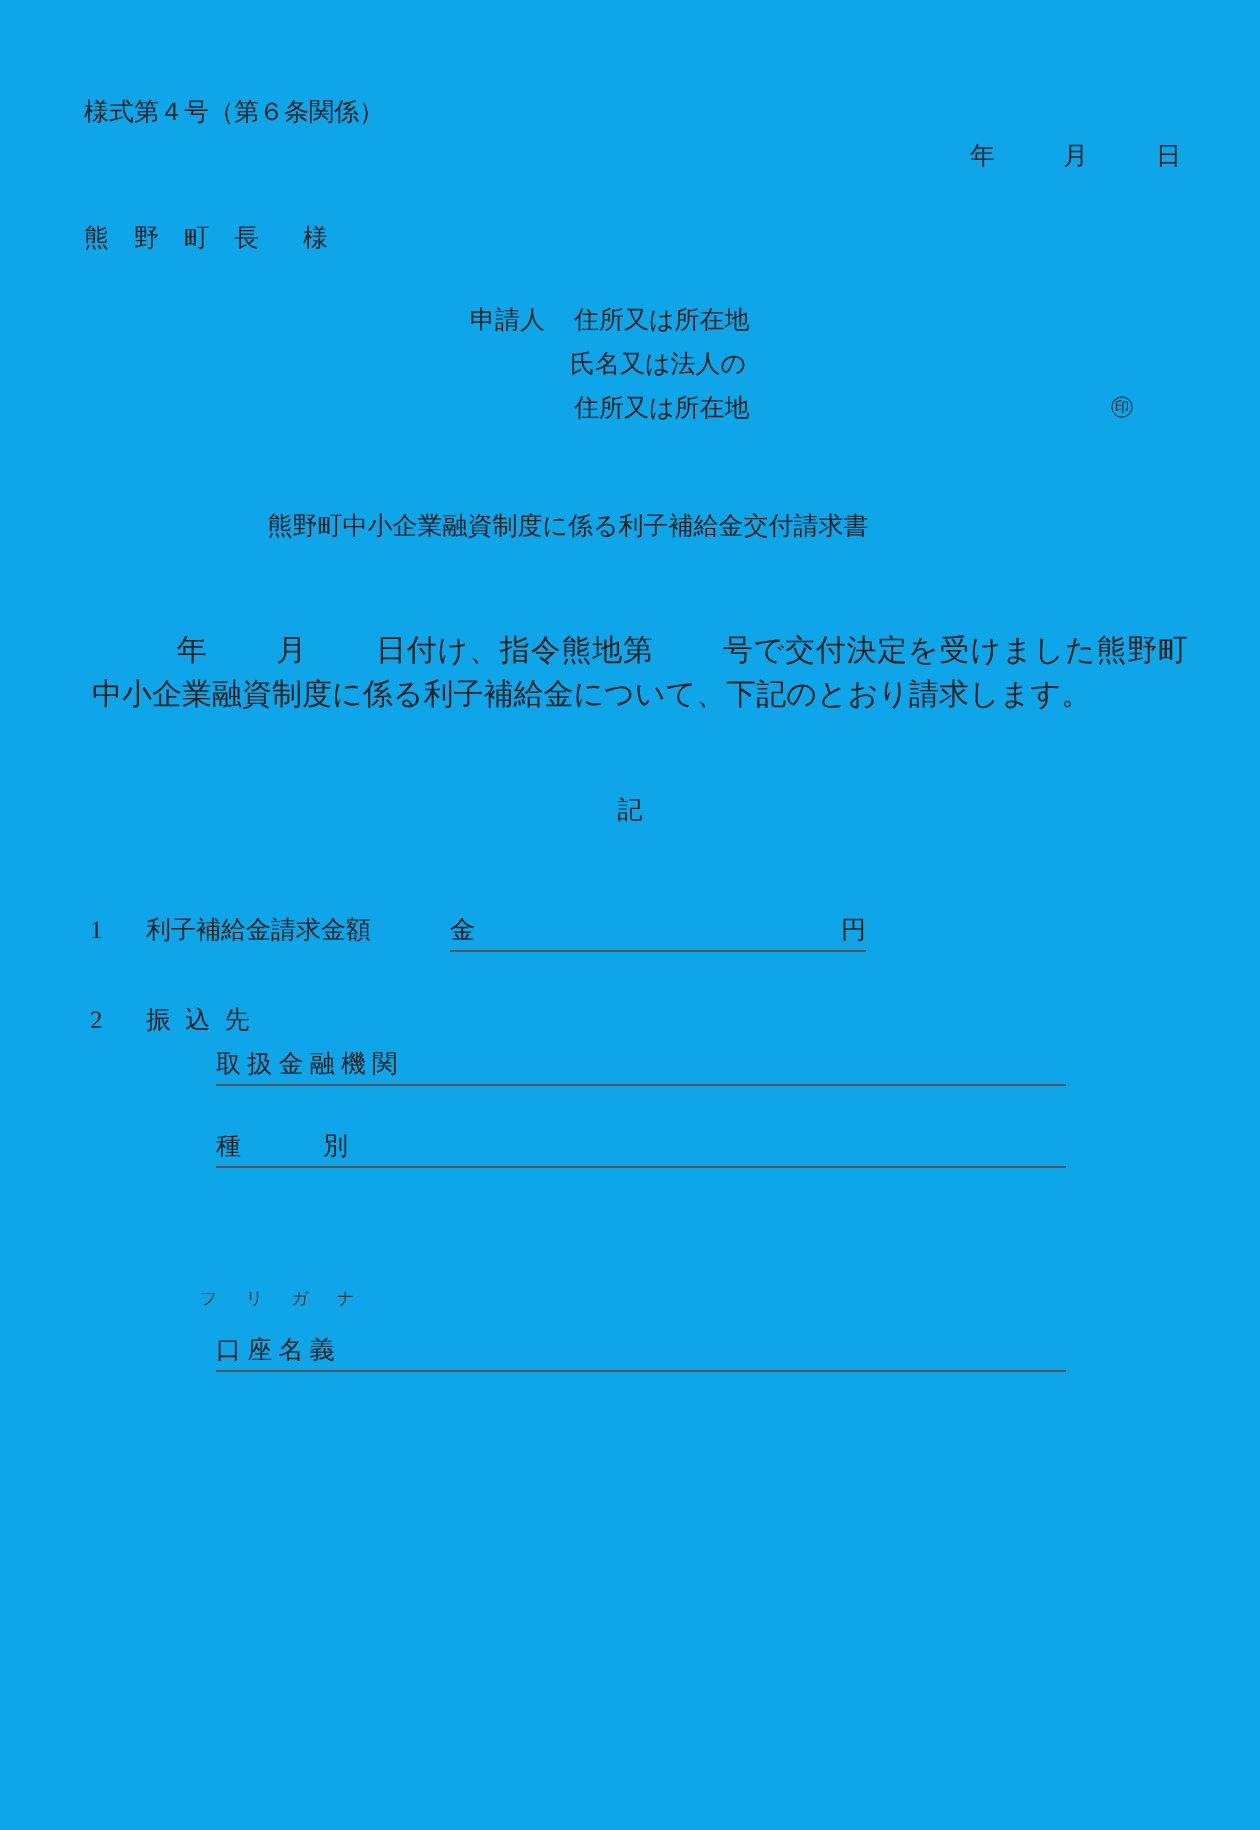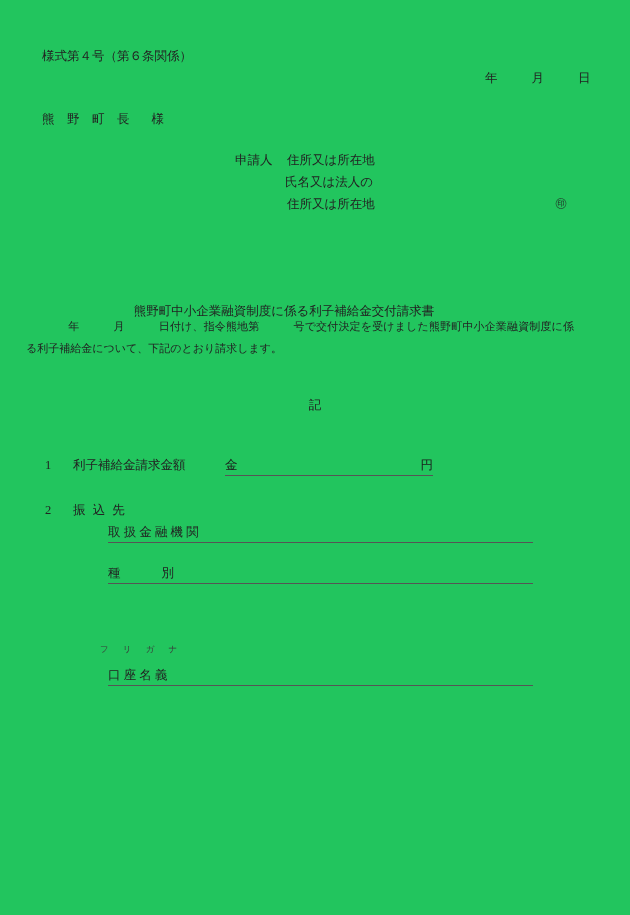--- a/index.html
+++ b/index.html
@@ -9,21 +9,21 @@
     background: #ffffff;
   }
   body {
     font-family: "Liberation Serif", "DejaVu Serif", serif;
     color: #1a1a1a;
   }
   .page {
     position: relative;
     width: 630px;
     height: 915px;
-    background: #22c55e;
+    background: #0ea5e9;
     overflow: hidden;
     box-sizing: border-box;
   }
   .t {
     position: absolute;
     white-space: nowrap;
     font-size: 12.5px;
     line-height: 1;
     color: #222222;
   }
@@ -42,29 +42,28 @@
   .applicant-l3    { left: 287px; top: 198px; }
   .seal            { left: 555px; top: 197px; font-size: 12px; }
 
   
   .doc-title {
     left: 0; top: 257px;
     width: 568px;
     text-align: center;
     white-space: nowrap;
     font-size: 12.5px;
-    margin-top: 48px;
   }
 
   
   .body-para {
     position: absolute;
-    left: 26px; top: 315px;
+    left: 46px; top: 315px;
     width: 548px;
-    font-size: 11px;
+    font-size: 15px;
     line-height: 22px;
     text-align: justify;
     text-justify: inter-ideograph;
     color: #222222;
   }
   .body-para .ind { display: inline-block; width: 42px; }
   .body-para .g   { display: inline-block; width: 34px; }
   .body-para .gn  { display: inline-block; width: 34px; }
 
   

